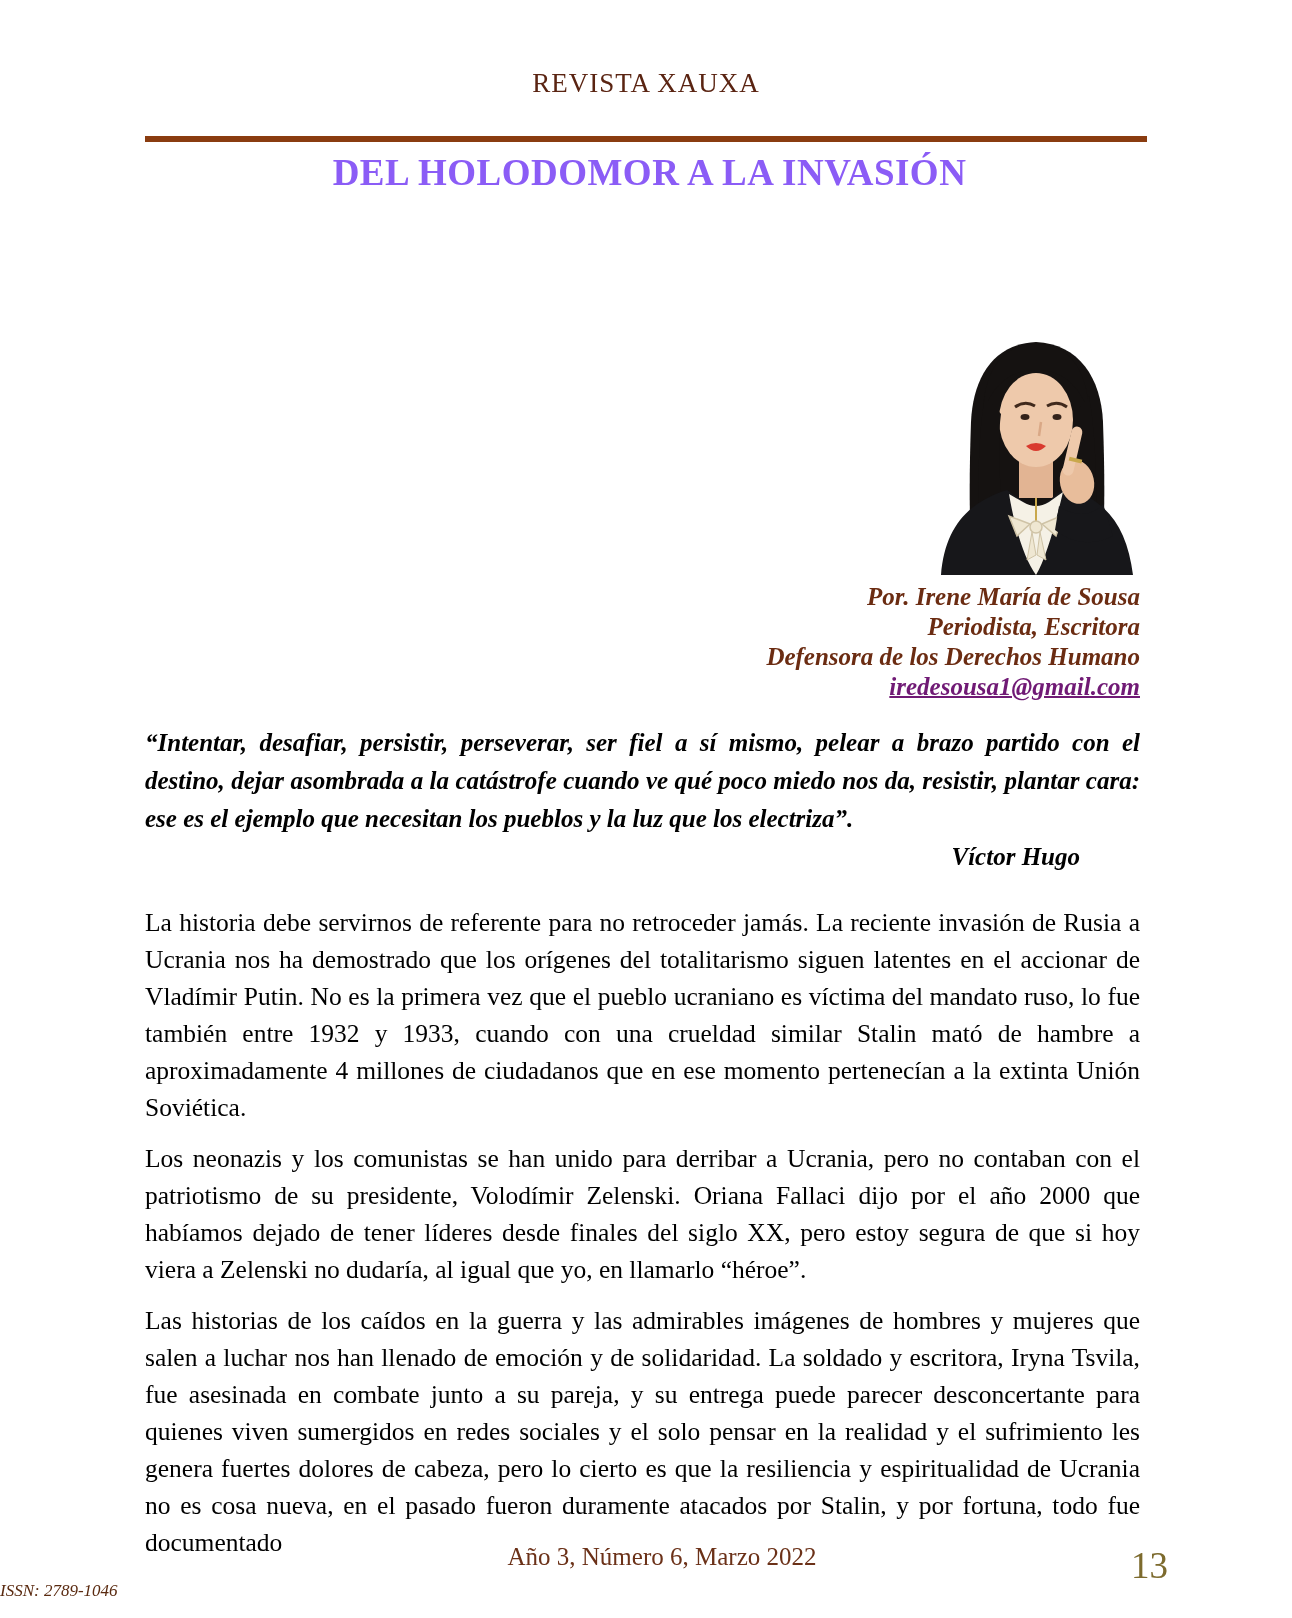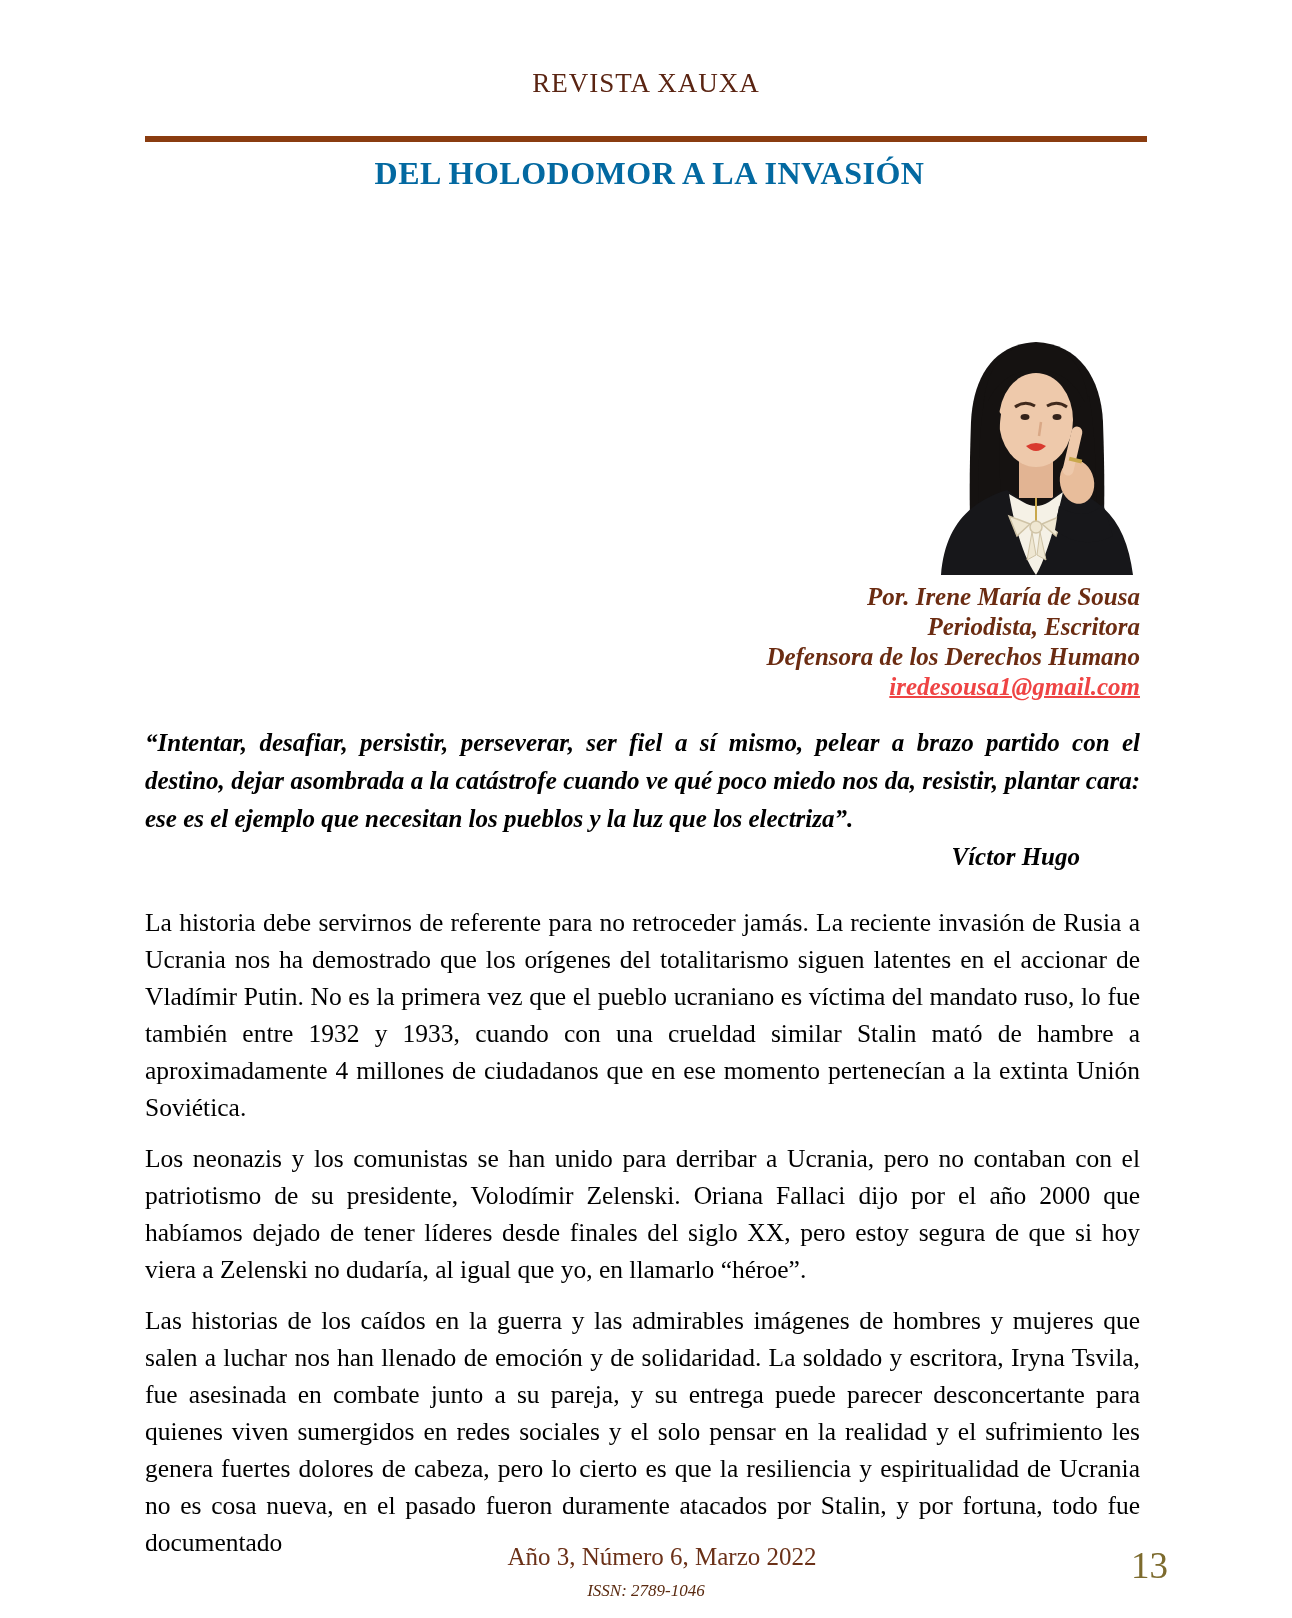--- a/index.html
+++ b/index.html
@@ -21,25 +21,25 @@
     color:#5a2412;
   }
   .rule{
     margin:36px 145px 0 145px;
     height:6px;
     background:#8a3c10;
   }
   .title{
     margin:12px 145px 0 152px;
     text-align:center;
-    font-size:32px;
+    font-size:37px;
     line-height:38px;
     font-weight:bold;
     letter-spacing:0.5px;
-    color:#0369a1;
+    color:#8b5cf6;
   }
   .subtitle{
     margin:2px 145px 0 152px;
     text-align:center;
     font-size:27px;
     line-height:34px;
     font-weight:bold;
     font-style:italic;
     color:#8a6914;
   }
@@ -61,21 +61,21 @@
     font-weight:bold;
     font-style:italic;
     color:#6b2c12;
     text-align:right;
   }
   .email{
     font-size:25px;
     line-height:30px;
     font-weight:bold;
     font-style:italic;
-    color:#ef4444;
+    color:#701a75;
     text-decoration:underline;
     text-decoration-thickness:2px;
     text-align:right;
     cursor:pointer;
   }
   .quote{
     margin:22px 152px 0 145px;
     font-size:25px;
     line-height:38px;
     font-weight:bold;
@@ -101,21 +101,21 @@
   .footer-edition{
     position:absolute;
     top:1543px;left:16px;width:100%;
     text-align:center;
     font-size:25px;
     color:#6b3118;
   }
   .footer-issn{
     position:absolute;
     top:1581px;left:0;width:100%;
-    text-align:center;
+    text-align:left;
     font-size:17px;
     font-style:italic;
     color:#5a2a10;
   }
   .page-number{
     position:absolute;
     top:1544px;right:124px;
     font-size:37px;
     color:#7d6b2e;
   }

